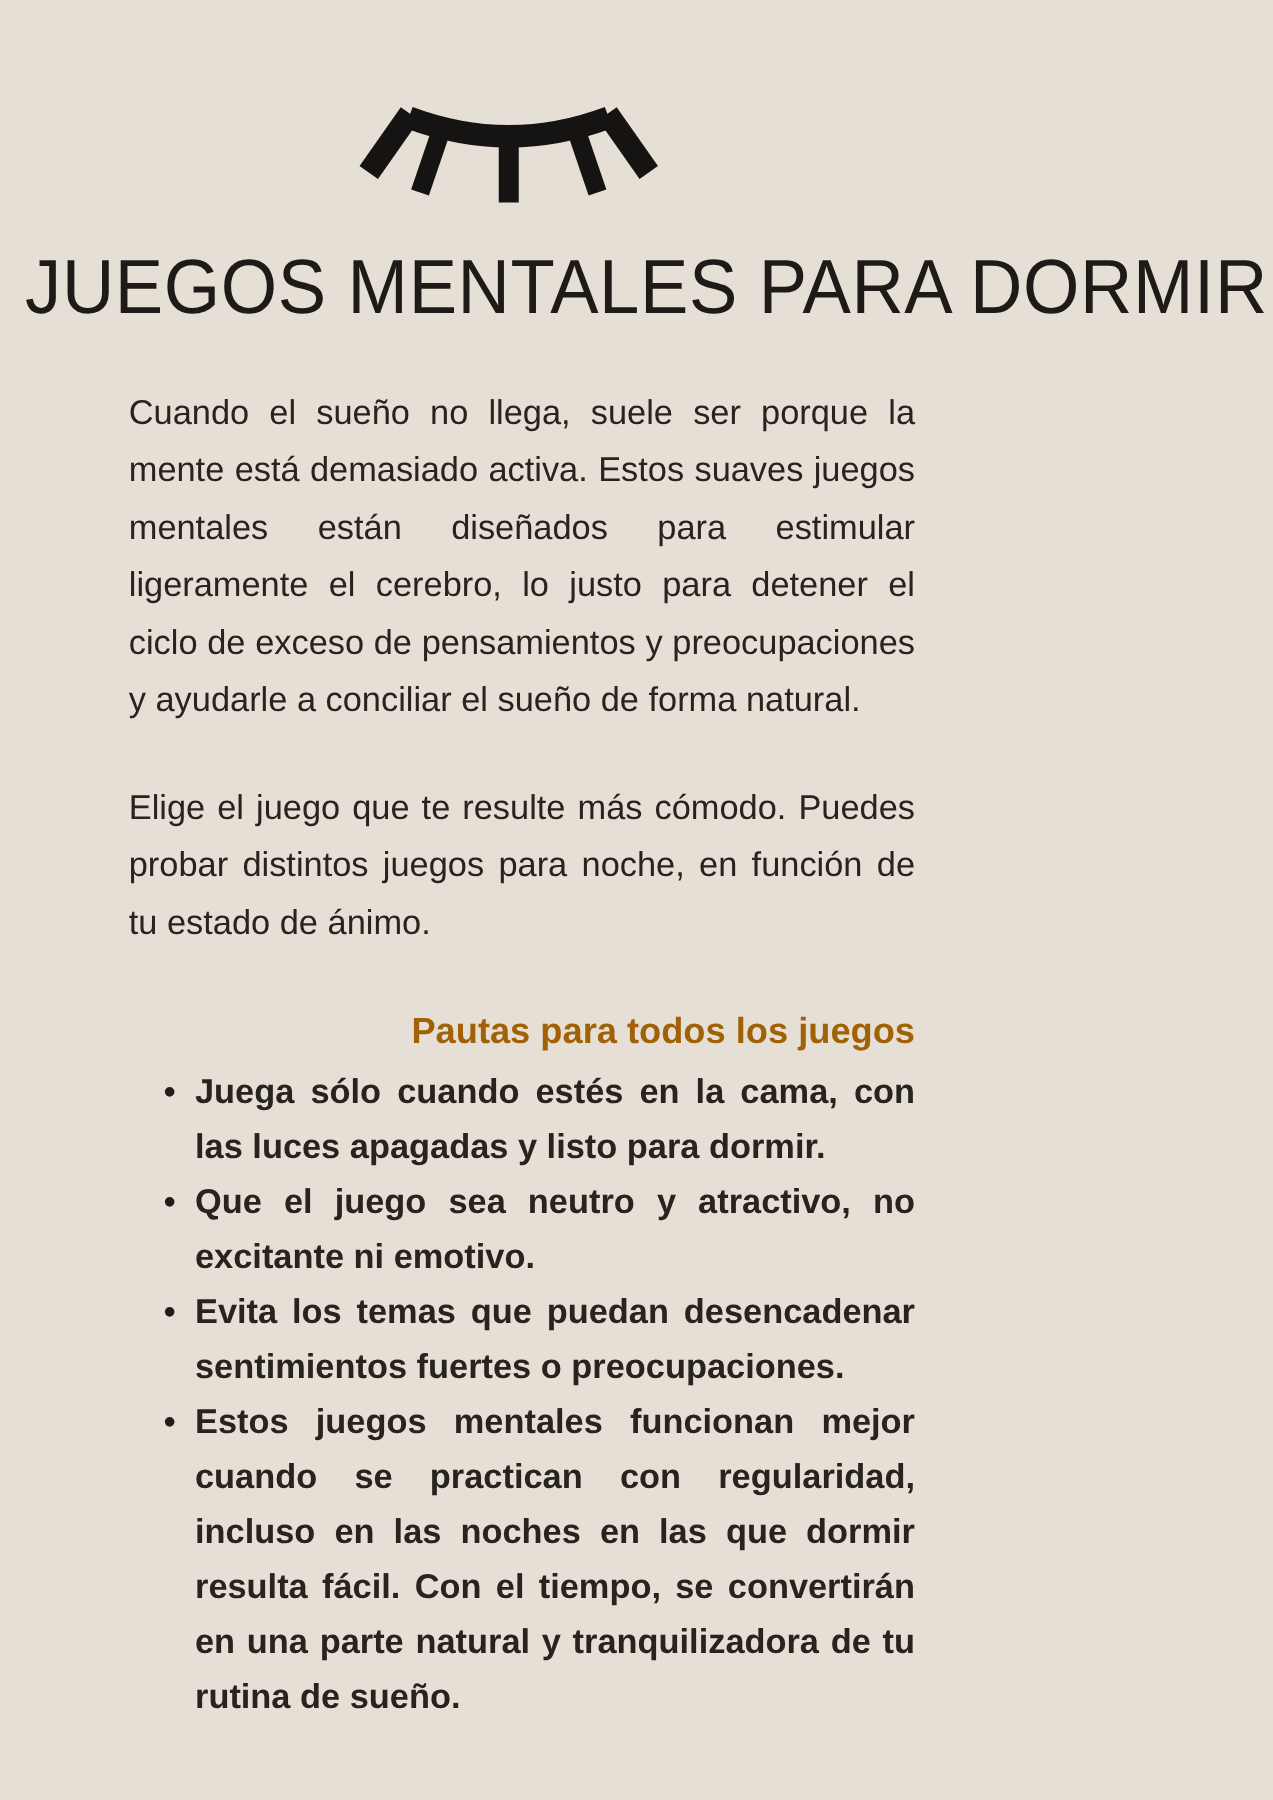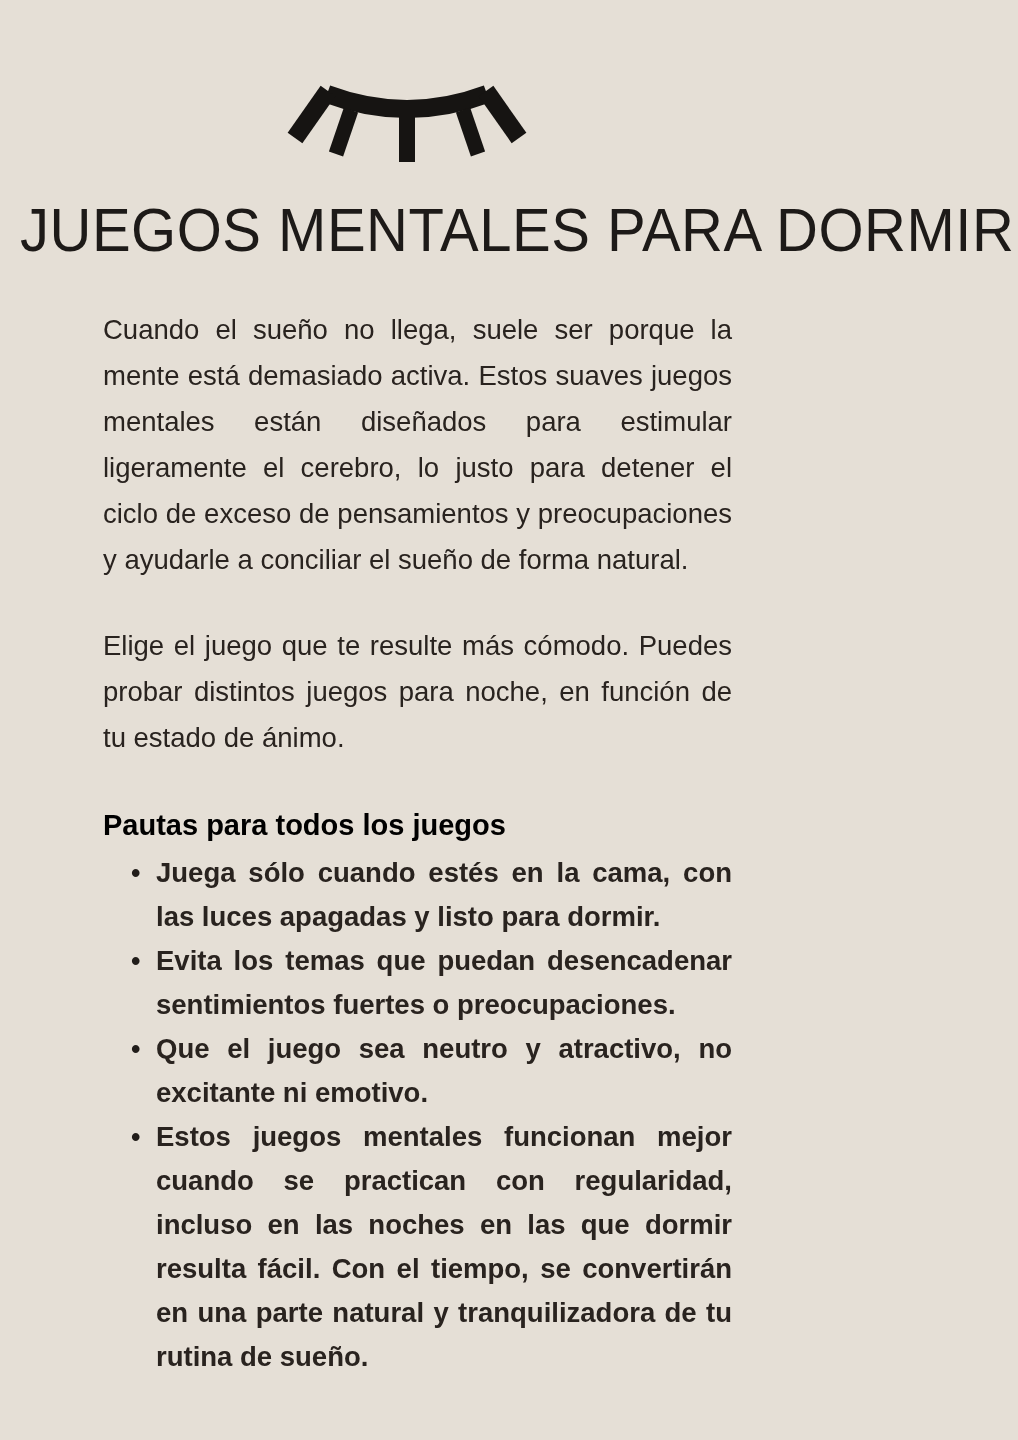--- a/index.html
+++ b/index.html
@@ -51,23 +51,23 @@
   .content p {
     margin: 0;
   }
   .content p.para-2 {
     margin-top: 40px;
   }
   h2.section-heading {
     font-size: 29px;
     font-weight: 700;
     margin: 42px 0 4px 0;
-    text-align: left;
+    text-align: right;
     line-height: 44px;
-    color: #000000;
+    color: #a16207;
   }
   ul.guidelines-list {
     list-style: none;
     margin: 0;
     padding: 0 0 0 28px;
     font-weight: bold;
   }
   ul.guidelines-list li {
     position: relative;
     padding-left: 25px;
@@ -109,20 +109,20 @@
   <div class="content">
 
     <p class="para-1">Cuando el sueño no llega, suele ser porque la mente está demasiado activa. Estos suaves juegos mentales están diseñados para estimular ligeramente el cerebro, lo justo para detener el ciclo de exceso de pensamientos y preocupaciones y ayudarle a conciliar el sueño de forma natural.</p>
 
     <p class="para-2">Elige el juego que te resulte más cómodo. Puedes probar distintos juegos para noche, en función de tu estado de ánimo.</p>
 
     <h2 class="section-heading">Pautas para todos los juegos</h2>
 
     <ul class="guidelines-list">
       <li>Juega sólo cuando estés en la cama, con las luces apagadas y listo para dormir.</li>
+      <li>Que el juego sea neutro y atractivo, no excitante ni emotivo.</li>
       <li>Evita los temas que puedan desencadenar sentimientos fuertes o preocupaciones.</li>
-      <li>Que el juego sea neutro y atractivo, no excitante ni emotivo.</li>
       <li>Estos juegos mentales funcionan mejor cuando se practican con regularidad, incluso en las noches en las que dormir resulta fácil. Con el tiempo, se convertirán en una parte natural y tranquilizadora de tu rutina de sueño.</li>
     </ul>
 
   </div>
 
 </div>
 
 </body></html>

